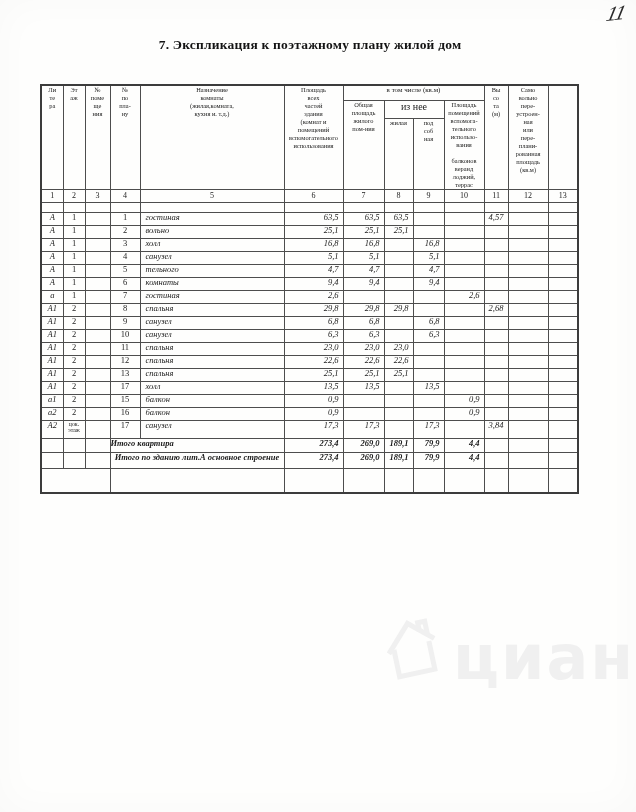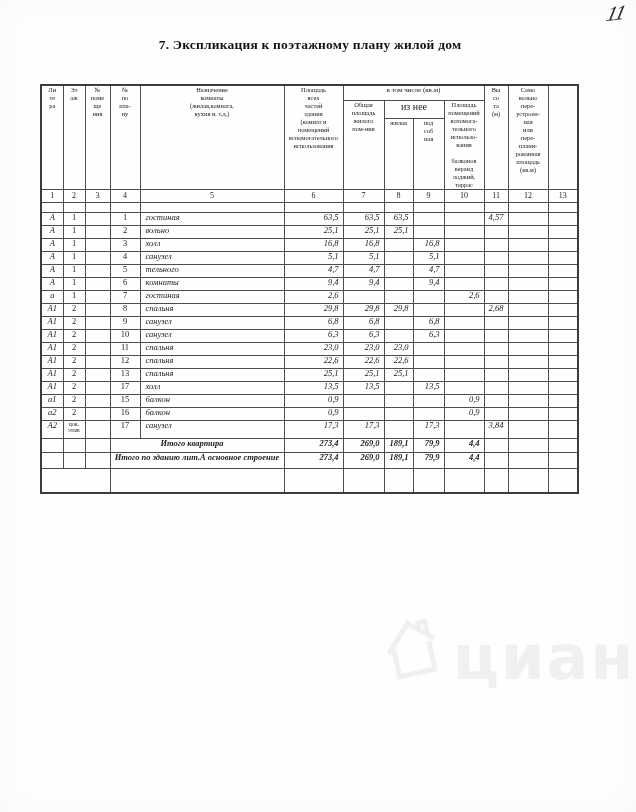--- a/index.html
+++ b/index.html
@@ -55,22 +55,22 @@
   tbody td.c2{text-align:center;font-style:normal;font-weight:normal;}
   tbody td.c4{text-align:center;font-style:normal;font-weight:normal;}
   tbody td.c5{text-align:left;padding-left:5px;}
   tbody td.c6, tbody td.c7, tbody td.c8, tbody td.c9, tbody td.c10{
     text-align:right;padding-right:4px;
   }
   tbody td.c11{text-align:center;}
   tbody td.small2{font-size:5.8px;font-style:normal;font-weight:normal;line-height:1.15;text-align:center;}
   tr.tall td{height:17px;}
   tr.total td{height:13px;font-weight:bold;}
-  tr.total td.label{text-align:center;padding-right:10px;}
-  tr.total td.label.center{padding-right:0;}
+  tr.total td.label{text-align:left;padding-right:10px;}
+  tr.total td.label.center{text-align:center;padding-right:0;}
   tr.total2 td{height:15px;}
   tr.bottomrow td{height:23px;}
   .watermark{
     position:absolute;left:375px;top:605px;
     display:flex;align-items:flex-end;gap:6px;
     pointer-events:none;
   }
   .watermark .wm-text{
     font-family:"DejaVu Sans", sans-serif;
     font-size:62px;font-weight:bold;color:#f0f0f0;

